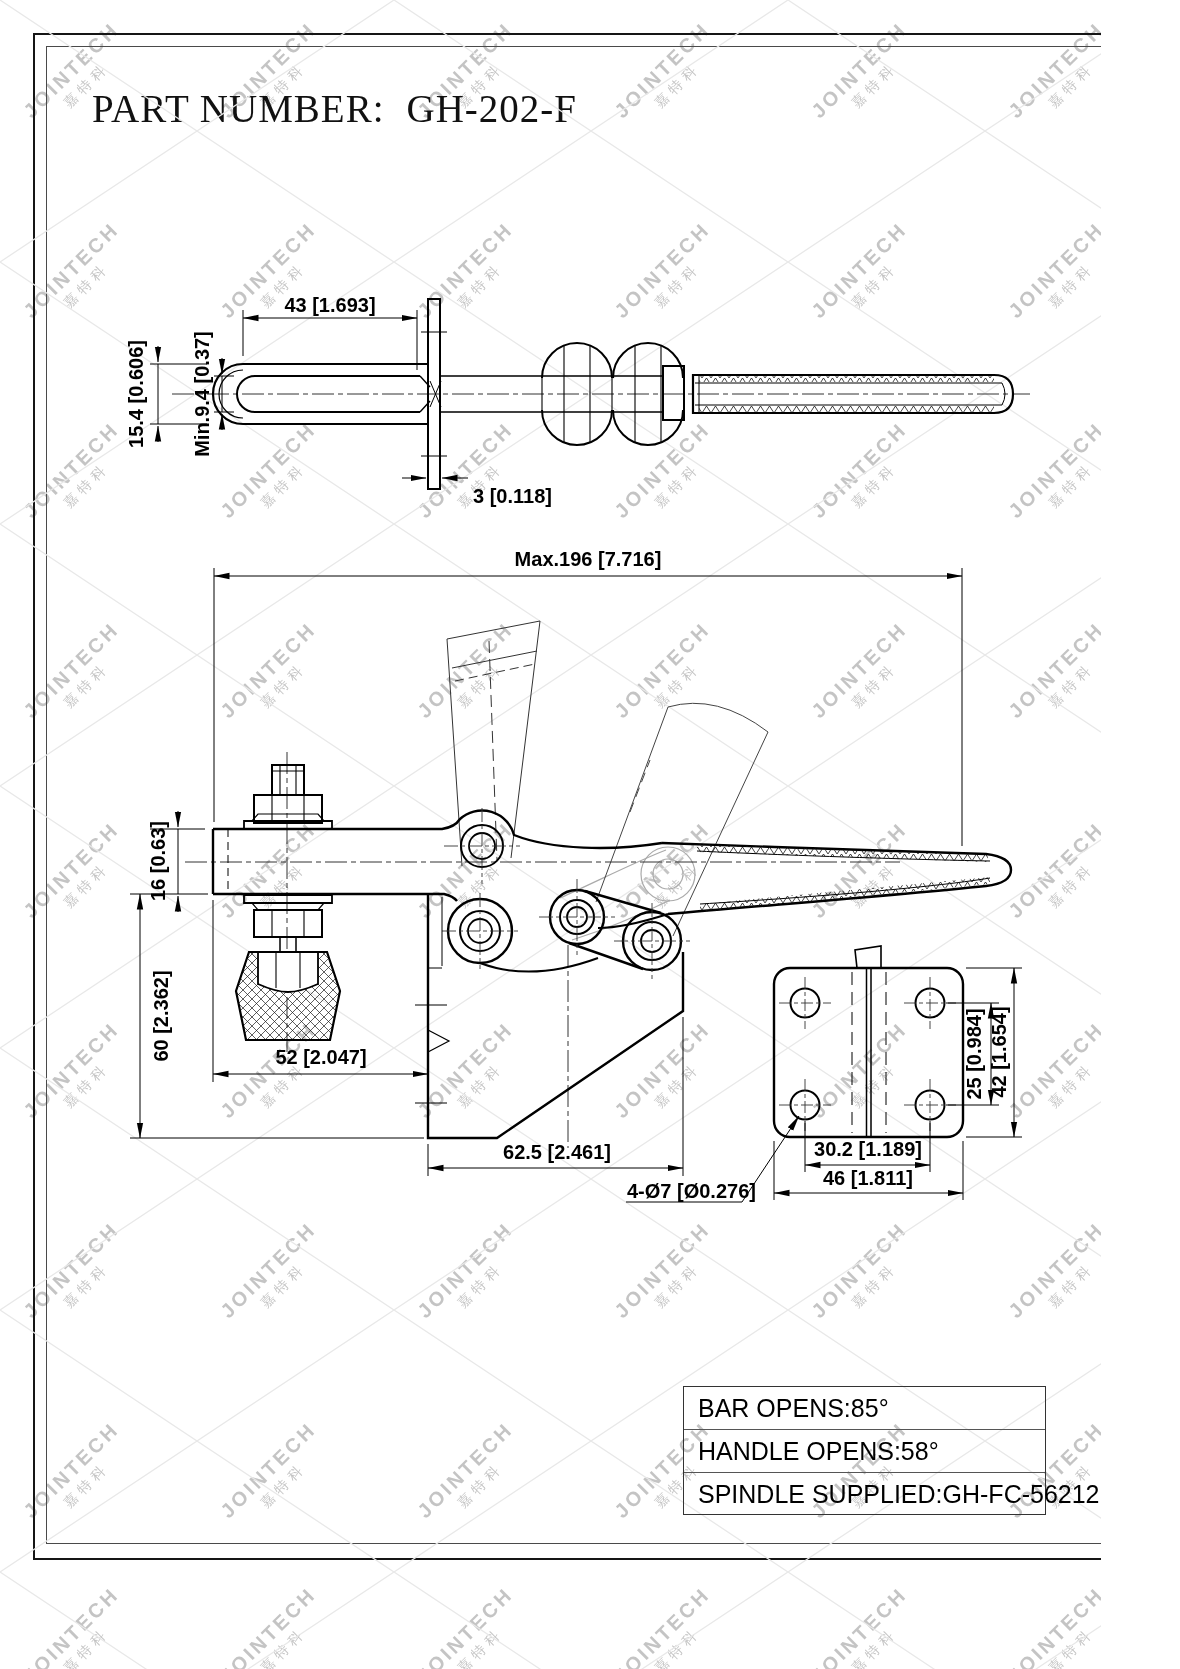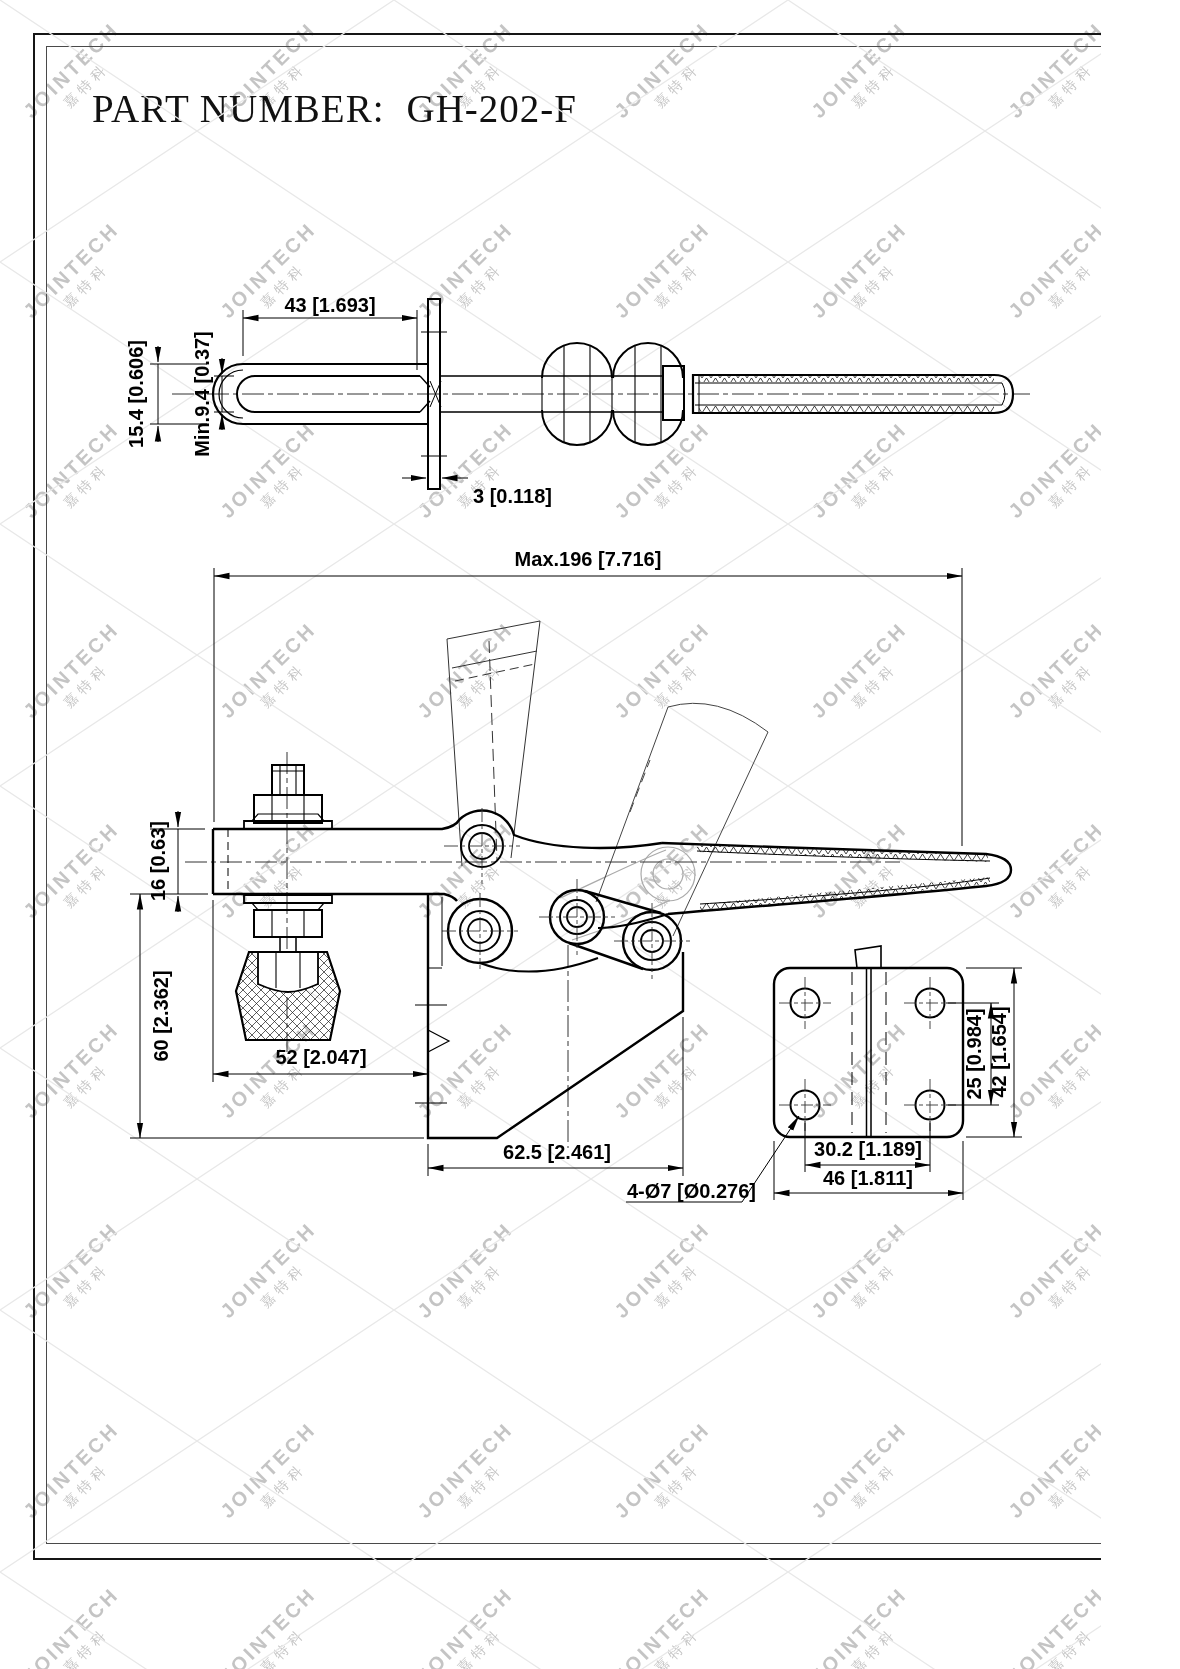--- a/index.html
+++ b/index.html
@@ -460,14 +460,19 @@
       <text class="dim" x="321" y="1064" text-anchor="middle">52 [2.047]</text>
       <text class="dim" x="557" y="1159" text-anchor="middle">62.5 [2.461]</text>
       <text class="dim" transform="rotate(-90 974 1054)" x="974" y="1054" text-anchor="middle" dominant-baseline="central">25 [0.984]</text>
       <text class="dim" transform="rotate(-90 999 1052)" x="999" y="1052" text-anchor="middle" dominant-baseline="central">42 [1.654]</text>
       <text class="dim" x="868" y="1156" text-anchor="middle">30.2 [1.189]</text>
       <text class="dim" x="868" y="1185" text-anchor="middle">46 [1.811]</text>
       <text class="dim" x="627" y="1198" text-anchor="start">4-Ø7 [Ø0.276]</text>
     </g>
   </svg>
 
+  <div class="spec">
+    <div class="row">BAR OPENS:85°</div>
+    <div class="row">HANDLE OPENS:58°</div>
+    <div class="row">SPINDLE SUPPLIED:GH-FC-56212</div>
+  </div>
 
 </div>
 
 </body></html>

